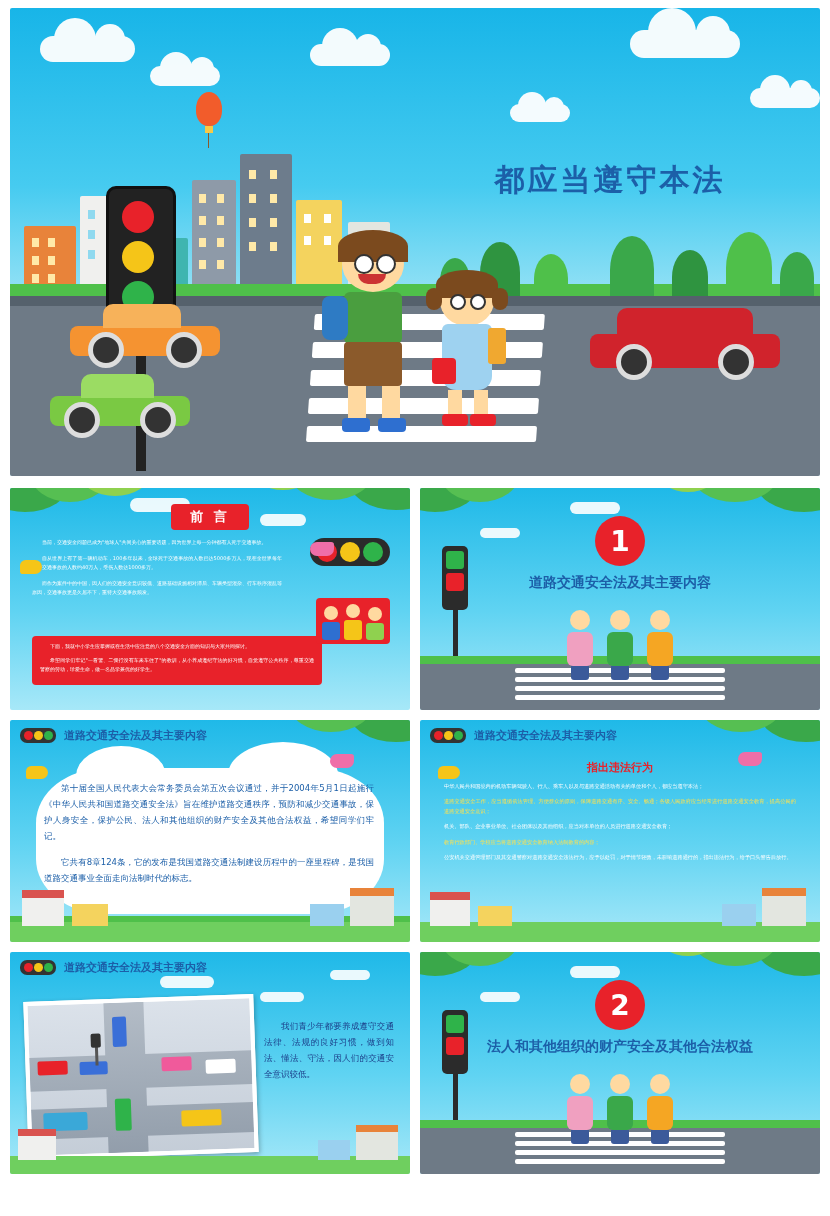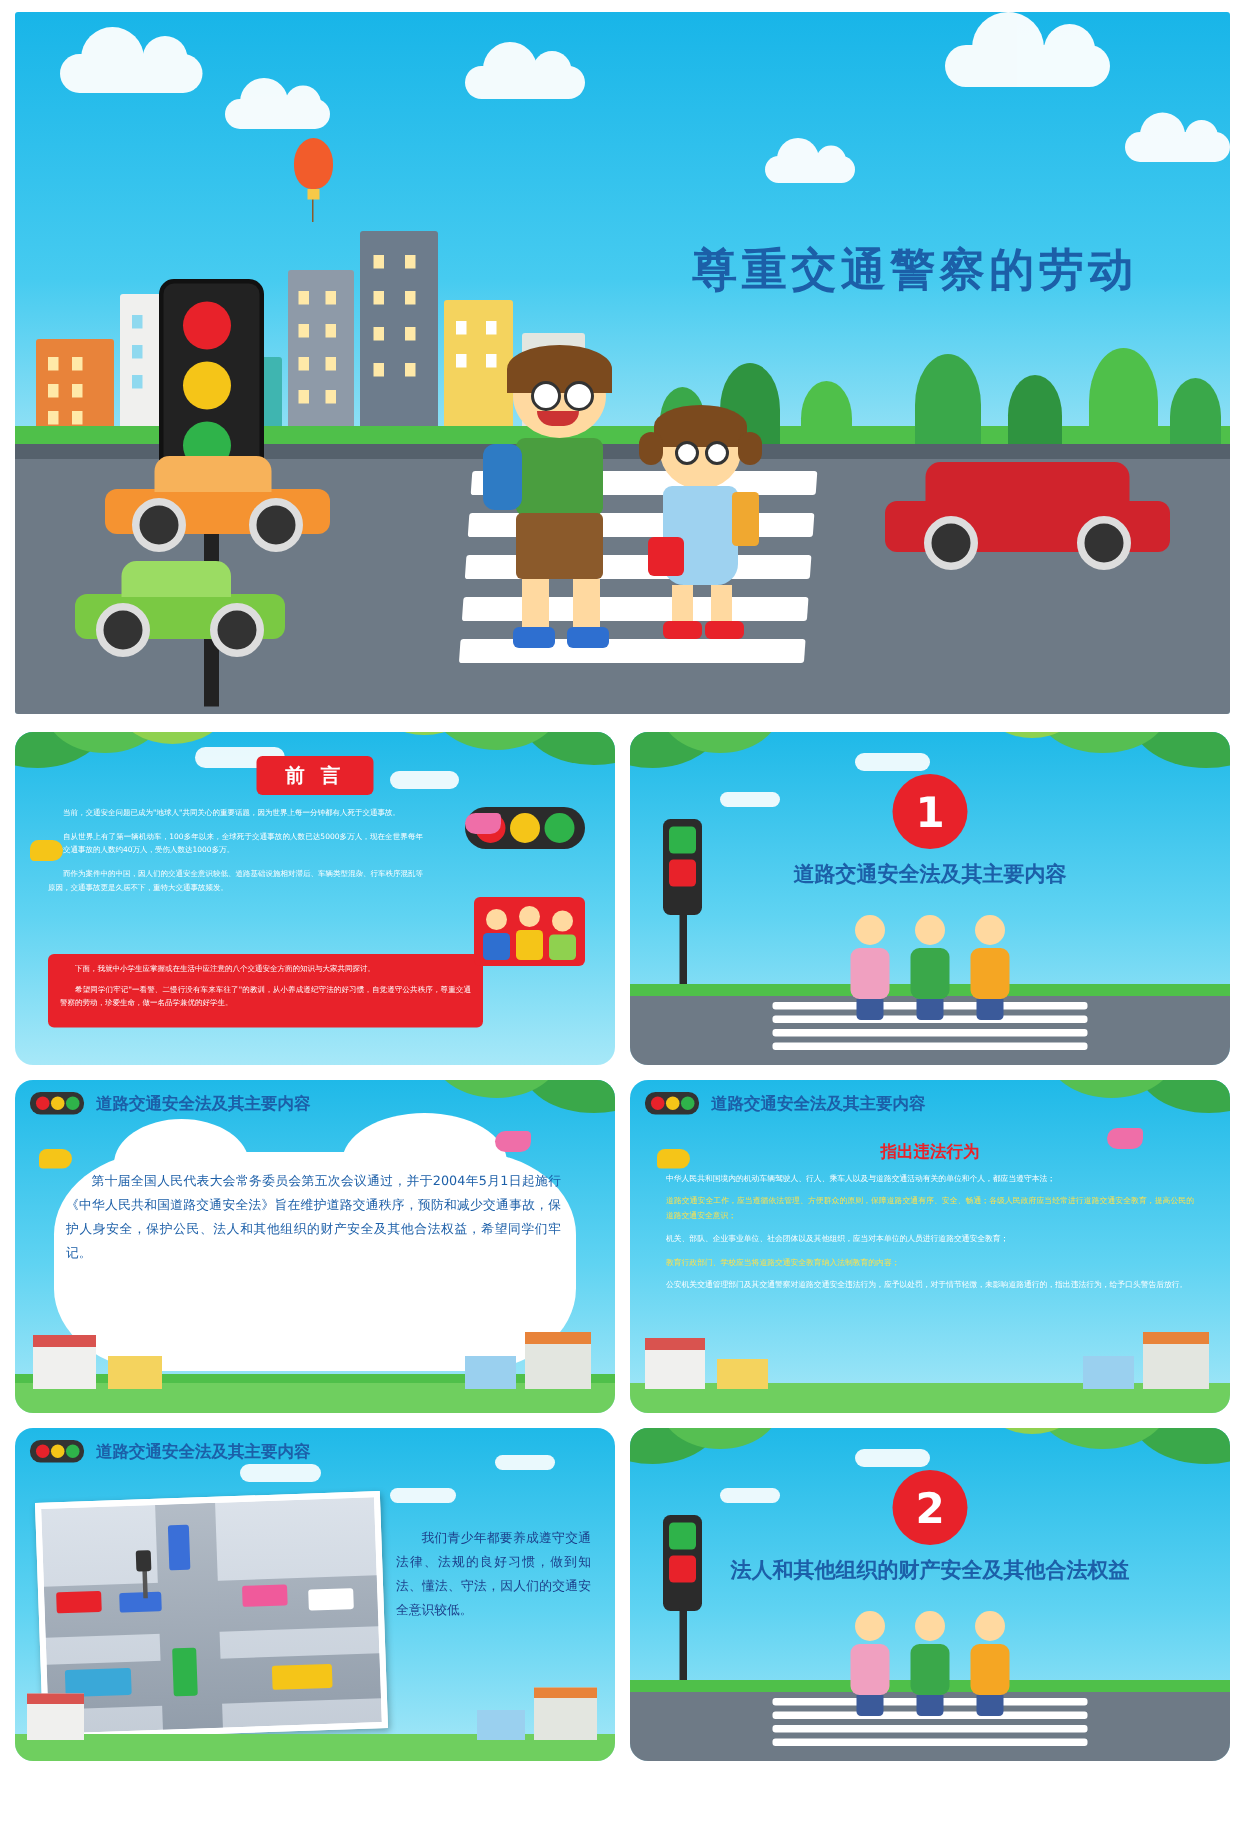--- a/index.html
+++ b/index.html
@@ -62,21 +62,21 @@
   .wh{position:absolute;bottom:0;width:26px;height:26px;border-radius:50%;background:#333;border:5px solid #ddd;}
 
   .kidA{position:absolute;left:318px;bottom:40px;width:96px;height:200px;}
   .kidB{position:absolute;left:416px;bottom:40px;width:86px;height:170px;}
   .head{position:absolute;border-radius:50%;background:#ffd9a0;}
   .hair{position:absolute;border-radius:50% 50% 0 0;}
 
   
   .grid{position:absolute;left:10px;top:488px;width:810px;}
   .row{display:flex;gap:10px;margin-bottom:10px;}
-  .slide{position:relative;width:400px;height:222px;overflow:hidden;border-radius:12px;
+  .slide{position:relative;width:400px;height:222px;overflow:hidden;border-radius:2px;
     background:linear-gradient(180deg,#1fb9e8 0%,#5fd3f2 55%,#a7e8f8 100%);}
   .slide .scloud{position:absolute;background:#fff;border-radius:20px;opacity:.9;}
   .leafTL{position:absolute;left:-10px;top:-16px;width:150px;height:90px;}
   .leafTR{position:absolute;right:-14px;top:-18px;width:160px;height:95px;}
   .blob{position:absolute;border-radius:50%;}
 
   .sTitleBar{position:absolute;left:10px;top:8px;display:flex;align-items:center;gap:8px;}
   .miniTL{width:36px;height:15px;background:#333;border-radius:7px;display:flex;align-items:center;justify-content:space-around;padding:0 3px;box-sizing:border-box;}
   .miniTL i{width:9px;height:9px;border-radius:50%;display:block;}
   .sTitleTxt{font-size:11px;font-weight:bold;color:#1c5fa8;font-family:"DejaVu Sans",sans-serif;}
@@ -148,21 +148,21 @@
       <div class="cloud c3"></div>
       <div class="cloud c4"></div>
       <div class="cloud c5"></div>
       <div class="cloud c6"></div>
     </div>
 
     <div class="balloon">
         <div class="str"></div>
       </div>
 
-    <div class="title2">尊重交通警察的劳动</div>
+    <div class="title2">都应当遵守本法</div>
 
     <div class="city">
       <div class="bld" style="left:14px;width:52px;height:74px;background:#e8833a;">
         <div class="win" style="left:8px;top:12px;"></div>
           <div class="win" style="left:24px;top:12px;"></div>
         <div class="win" style="left:8px;top:30px;"></div>
           <div class="win" style="left:24px;top:30px;"></div>
         <div class="win" style="left:8px;top:48px;"></div>
           <div class="win" style="left:24px;top:48px;"></div>
       </div>
@@ -393,20 +393,21 @@
             <i style="background:#e8222a;"></i>
               <i style="background:#f5c518;"></i>
               <i style="background:#2fb34a;"></i>
           </div>
           <div class="sTitleTxt">道路交通安全法及其主要内容</div>
         </div>
 
         <div class="cloudPanel"></div>
         <div class="cloudTxt">
           <p>第十届全国人民代表大会常务委员会第五次会议通过，并于2004年5月1日起施行《中华人民共和国道路交通安全法》旨在维护道路交通秩序，预防和减少交通事故，保护人身安全，保护公民、法人和其他组织的财产安全及其他合法权益，希望同学们牢记。</p>
+          <p>它共有8章124条，它的发布是我国道路交通法制建设历程中的一座里程碑，是我国道路交通事业全面走向法制时代的标志。</p>
         </div>
 
         <div style="position:absolute;left:16px;top:46px;width:22px;height:13px;background:#f5c518;border-radius:8px 10px 10px 4px;"></div>
         <div style="position:absolute;left:320px;top:34px;width:24px;height:14px;background:#ef6ea8;border-radius:10px 4px 10px 10px;"></div>
 
         <div class="sGrass" style="bottom:18px;height:8px;"></div>
         <div style="position:absolute;left:0;bottom:0;width:100%;height:20px;background:#6fcf5f;"></div>
         <div class="house" style="left:12px;bottom:16px;width:42px;height:28px;background:#f0f0ee;border-top:8px solid #d9534f;"></div>
         <div class="house" style="left:62px;bottom:16px;width:36px;height:22px;background:#f4d35e;"></div>
         <div class="house" style="right:16px;bottom:16px;width:44px;height:30px;background:#e3e6e0;border-top:8px solid #e8833a;"></div>

